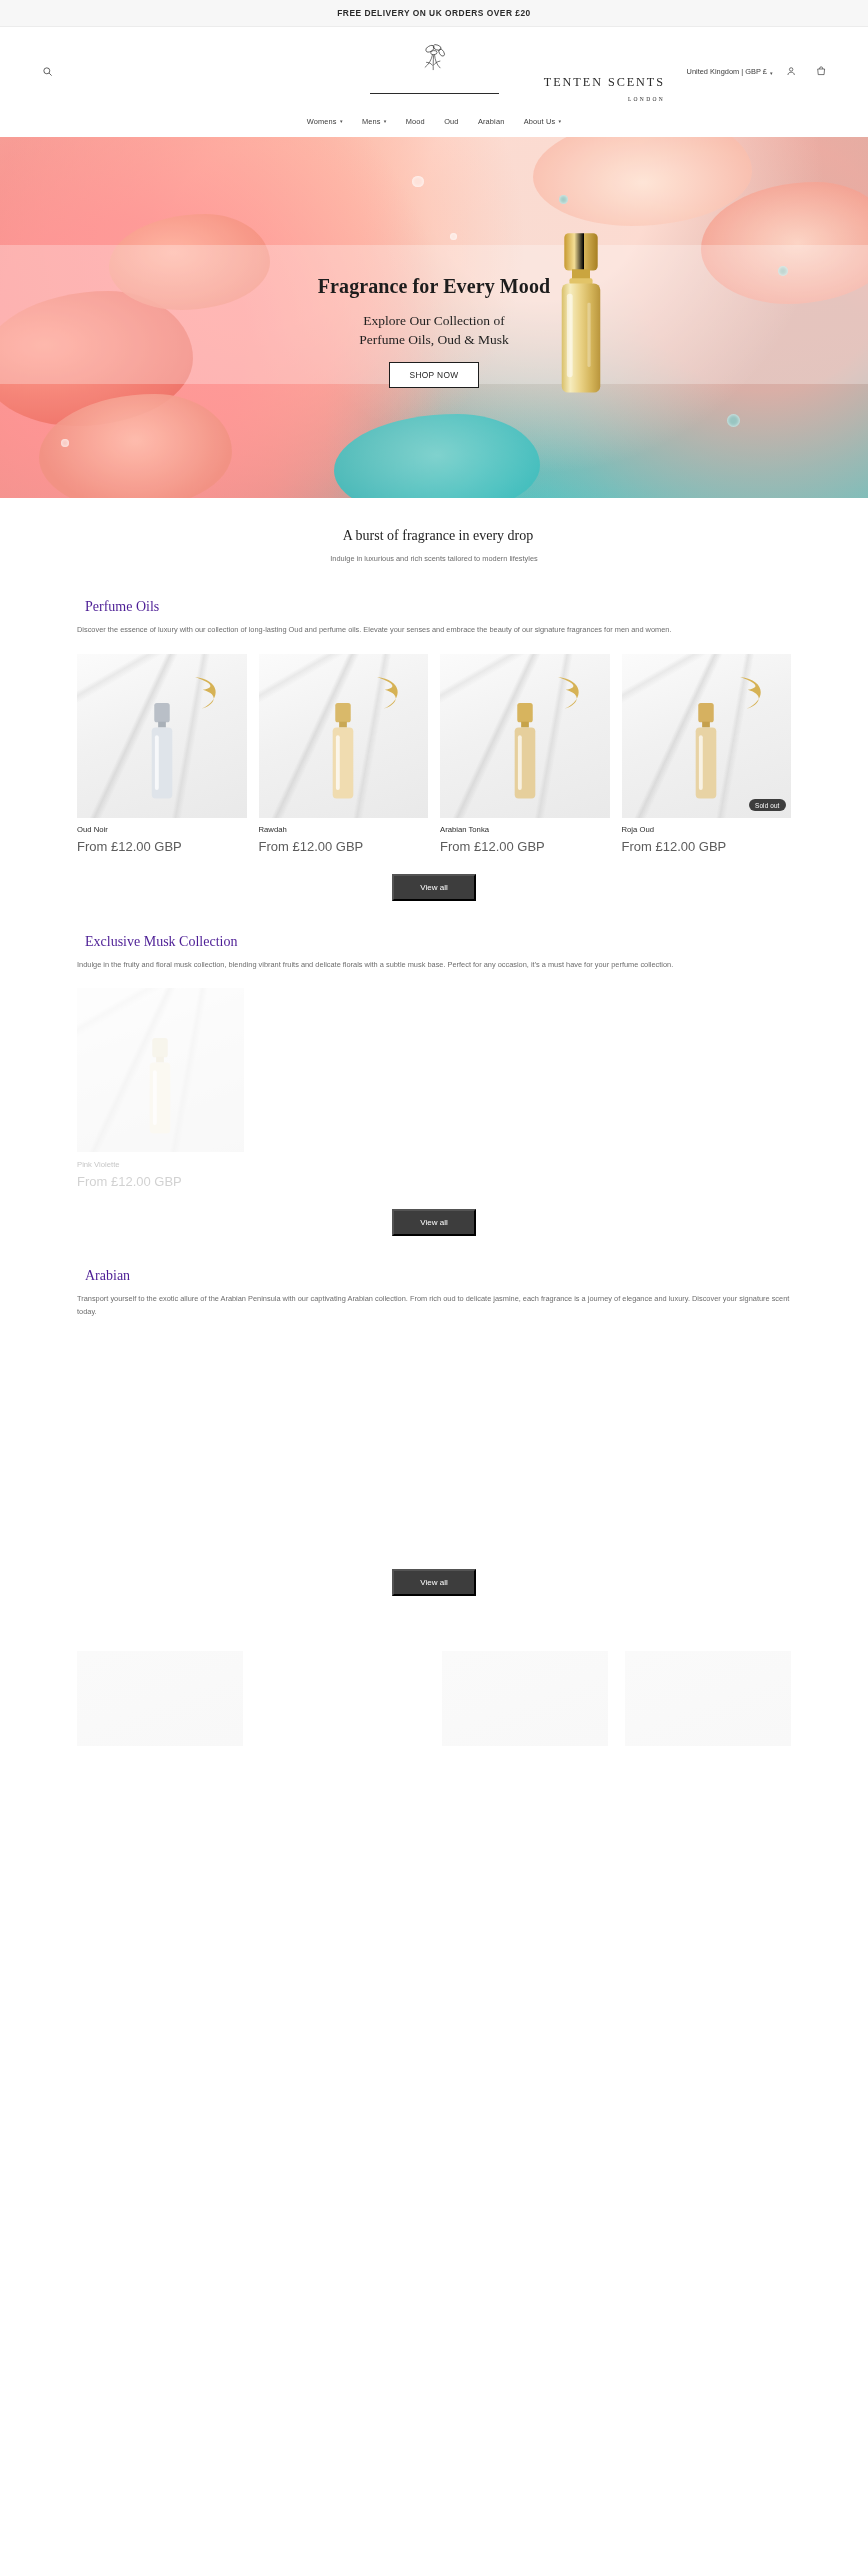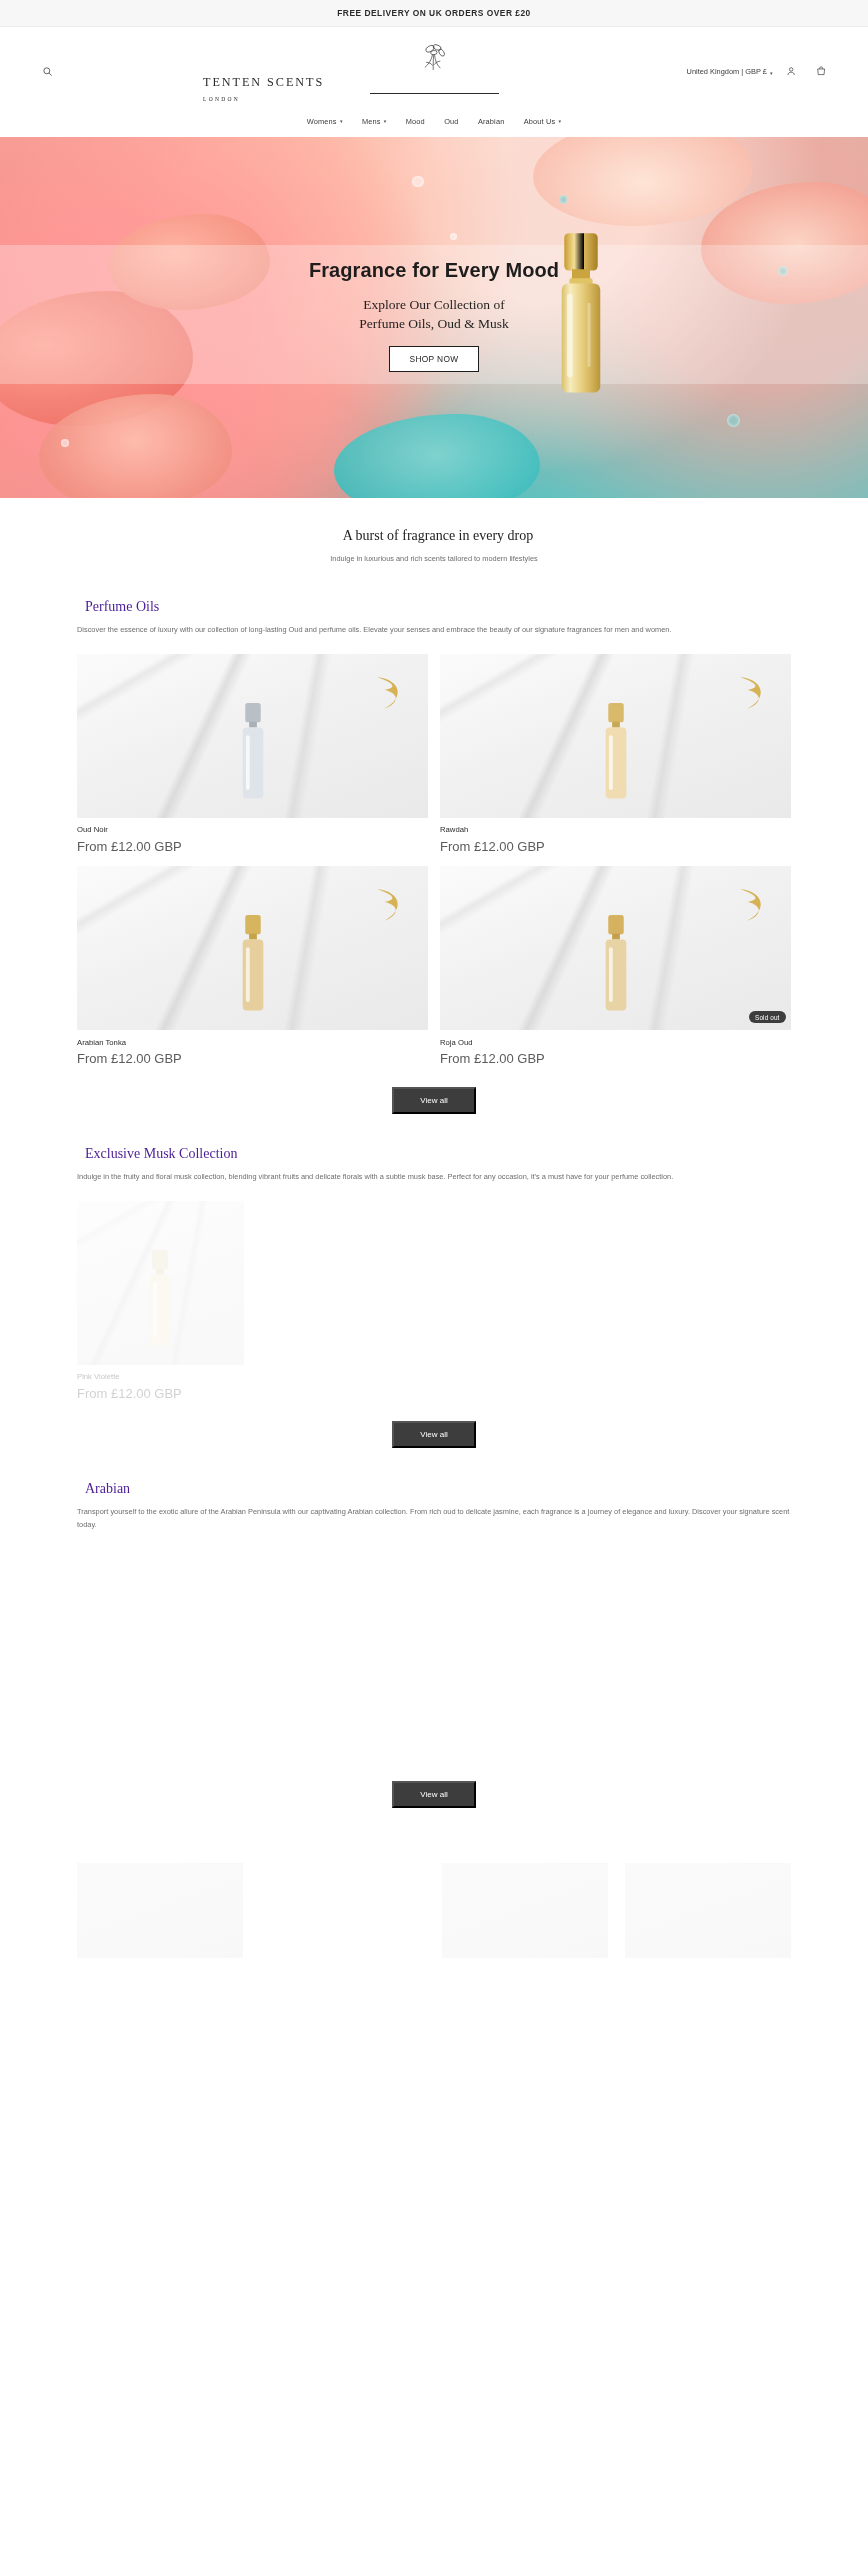--- a/index.html
+++ b/index.html
@@ -33,21 +33,21 @@
     background: #fff;
   }
   .header-left { width: 167px; display: flex; align-items: center; }
   .icon-btn {
     width: 22px; height: 22px;
     display: flex; align-items: center; justify-content: center;
     border-radius: 50%;
     cursor: pointer;
     color: #2b2b2b;
   }
-  .logo-wrap { text-align: left; flex: 1; }
+  .logo-wrap { text-align: right; flex: 1; }
   .logo-mark { display:block; margin: 0 auto 2.6px; }
   .logo-title {
     font-family: "Liberation Serif", serif;
     font-size: 12.2px;
     letter-spacing: 0.16em;
     color: #2b2b2b;
     white-space: nowrap;
   }
   .logo-rule {
     width: 129px; height: 0.6px; background: #2b2b2b;
@@ -130,24 +130,24 @@
     background: rgba(255,255,255,0.28);
   }
   .hero-content {
     position: absolute;
     left: 0; right: 0;
     top: 122px;
     text-align: center;
     z-index: 4;
   }
   .hero-title {
-    font-family: Liberation Sans, sans-serif;
+    font-family: Liberation Serif, serif;
     font-size: 20px;
     color: #1d1d1d;
-    margin: 0 0 13px;
+    margin: 16px 0 13px;
     letter-spacing: 0.005em;
   }
   .hero-sub {
     font-family: "Liberation Serif", serif;
     font-size: 13.5px;
     line-height: 1.42;
     color: #1f1f1f;
     margin: 0 0 13px;
   }
   .hero-btn {
@@ -202,21 +202,21 @@
   .section-desc {
     font-size: 7.4px;
     line-height: 1.75;
     color: #6d6d6d;
     margin: 0 0 16.7px;
     max-width: 727px;
   }
 
   .product-grid {
     display: grid;
-    grid-template-columns: repeat(2, 1fr);
+    grid-template-columns: repeat(4, 1fr);
     gap: 12px;
   }
   .product-card { position: relative; }
   .product-media {
     position: relative;
     width: 100%;
     height: 164px;
     background: linear-gradient(160deg, #fbfbfb 0%, #f1f1f1 45%, #e9e9e9 100%);
     overflow: hidden;
   }

